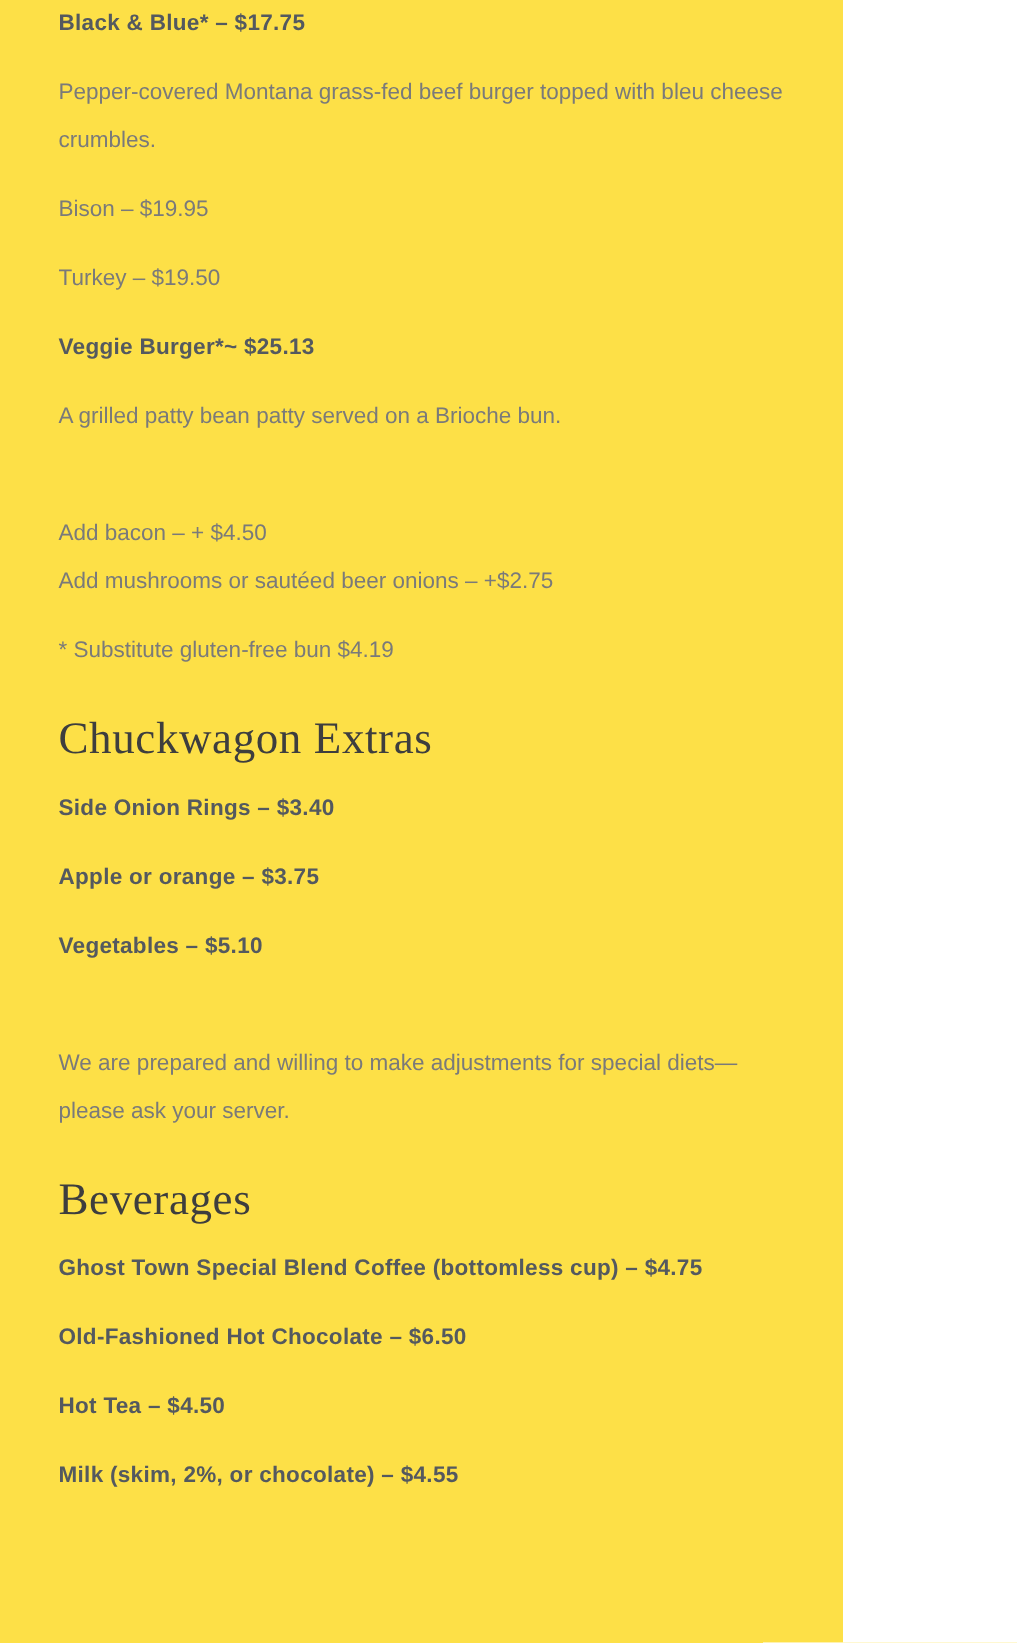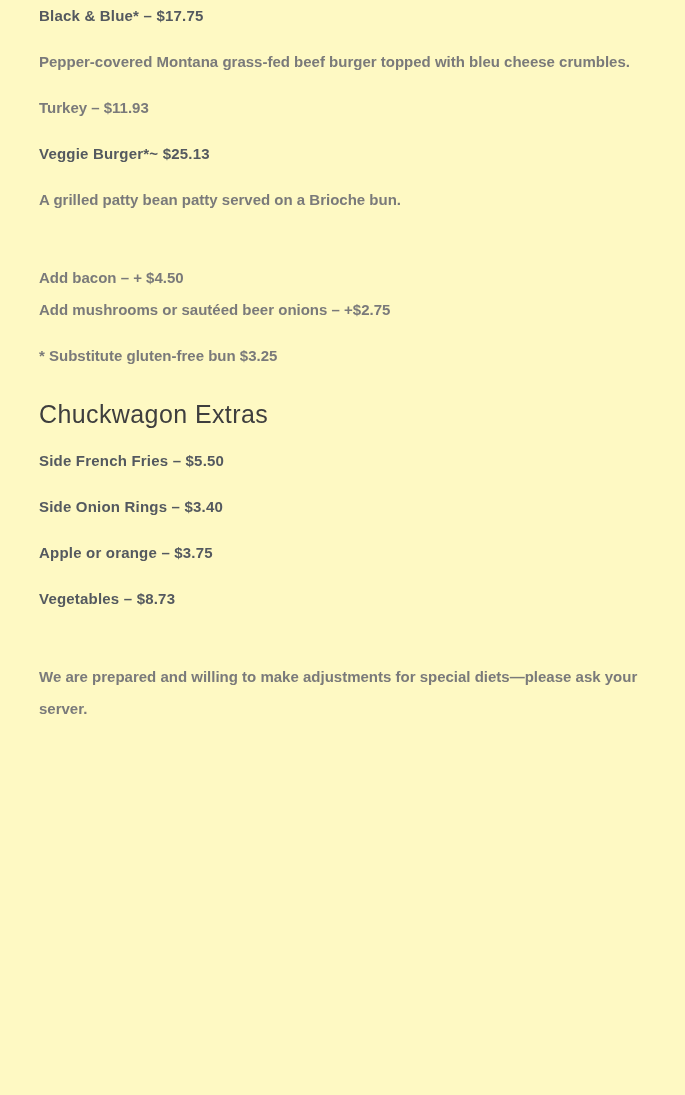--- a/index.html
+++ b/index.html
@@ -2,79 +2,87 @@
 <html><head>
 <meta charset="utf-8">
 <style>
   html, body {
     margin: 0;
     padding: 0;
     background: #ffffff;
   }
   .page {
     position: relative;
-    width: 685px;
+    width: 562px;
     height: 1095px;
     overflow: hidden;
     box-sizing: border-box;
     padding: 0 40px 0 39px;
-    background: #fef9c3;
+    background: #fde047;
     font-family: "Liberation Sans", sans-serif;
   }
   .page p {
     margin: 0 0 14px 0;
     font-size: 15px;
     line-height: 32px;
   }
   .page p.item {
     color: #54595f;
     font-weight: 700;
     letter-spacing: 0.2px;
   }
   .page p.body {
     color: #7a7a7a;
-    font-weight: 700;
+    font-weight: 400;
   }
   .page h2 {
-    font-family: Liberation Sans, sans-serif;
+    font-family: Liberation Serif, serif;
     font-weight: 400;
     color: #3e3e3e;
-    font-size: 25px;
+    font-size: 30px;
     line-height: 41px;
     margin: 22px 0 10px 0;
     letter-spacing: 0.4px;
   }
 </style>
 </head>
 <body>
 
 <main class="page">
 
   <section>
     <p class="item">Black &amp; Blue* – $17.75</p>
     <p class="body">Pepper-covered Montana grass-fed beef burger topped with bleu cheese crumbles.</p>
-    <p class="body">Turkey – $11.93</p>
+    <p class="body">Bison – $19.95</p>
+    <p class="body">Turkey – $19.50</p>
     <p class="item">Veggie Burger*~ $25.13</p>
     <p class="body">A grilled patty bean patty served on a Brioche bun.</p>
     <p class="body">
       <br>
       <span>Add bacon – + $4.50</span><br>
       <span>Add mushrooms or sautéed beer onions – +$2.75</span>
     </p>
     <p class="body">
-      <span>* Substitute gluten-free bun $3.25</span><br>
+      <span>* Substitute gluten-free bun $4.19</span><br>
     </p>
   </section>
 
   <section>
     <h2>Chuckwagon Extras</h2>
-    <p class="item">Side French Fries – $5.50</p>
     <p class="item">Side Onion Rings – $3.40</p>
     <p class="item">Apple or orange – $3.75</p>
-    <p class="item">Vegetables – $8.73</p>
+    <p class="item">Vegetables – $5.10</p>
     <p class="body">
       <br>
       <span>We are prepared and willing to make adjustments for special diets—please ask your server.</span>
     </p>
   </section>
 
+  <section>
+    <h2>Beverages</h2>
+    <p class="item">Ghost Town Special Blend Coffee (bottomless cup) – $4.75</p>
+    <p class="item">Old-Fashioned Hot Chocolate – $6.50</p>
+    <p class="item">Hot Tea – $4.50</p>
+    <p class="item">Milk (skim, 2%, or chocolate) – $4.55</p>
+
+  </section>
 
 </main>
 
 </body></html>

